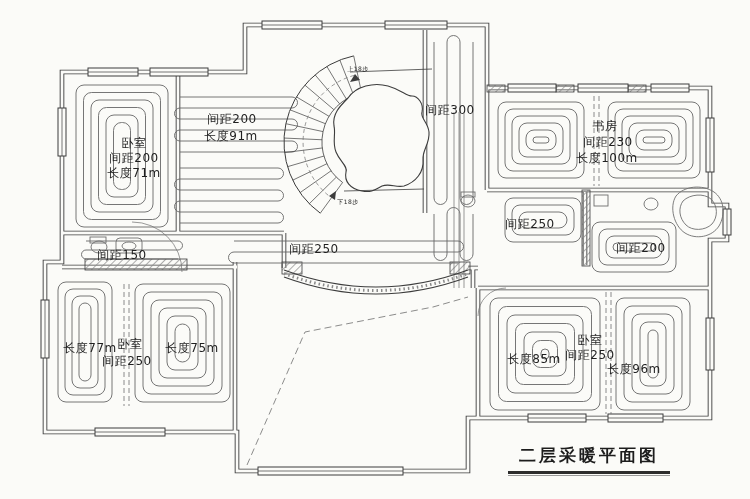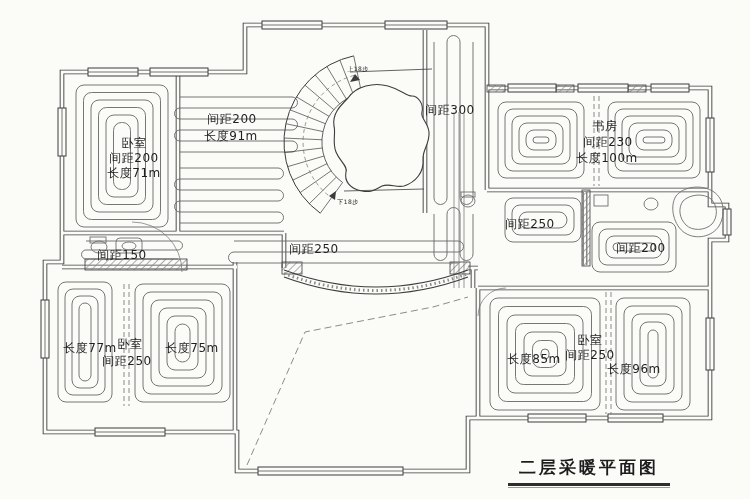--- a/index.html
+++ b/index.html
@@ -1,20 +1,20 @@
 <!DOCTYPE html>
 <html><head>
 <meta charset="utf-8">
 <style>
   html,body{margin:0;padding:0;background:#ffffff;}
   #stage{position:relative;width:750px;height:499px;background:#fbfbf8;overflow:hidden;
          font-family:"DejaVu Sans","Liberation Sans",sans-serif;}
   svg{position:absolute;left:0;top:0;}
   #title-block{position:absolute;left:508px;top:444px;width:162px;text-align:center;
-age:       color:#1d1d1d; margin-top: 12px;}
+age:       color:#1d1d1d;}
   #title-block .t{font-size:17px;font-weight:600;letter-spacing:3px;color:#1d1d1d;
        padding-bottom:4px;border-bottom:3px solid #2d2d2d;}
   #title-block .t2{height:1px;background:#9a9a9a;margin-top:1px;}
   text{font-family:"DejaVu Sans","Liberation Sans",sans-serif;}
 </style>
 </head>
 <body>
 
 <div id="stage">
   <svg id="plan" width="750" height="499" viewBox="0 0 750 499">

